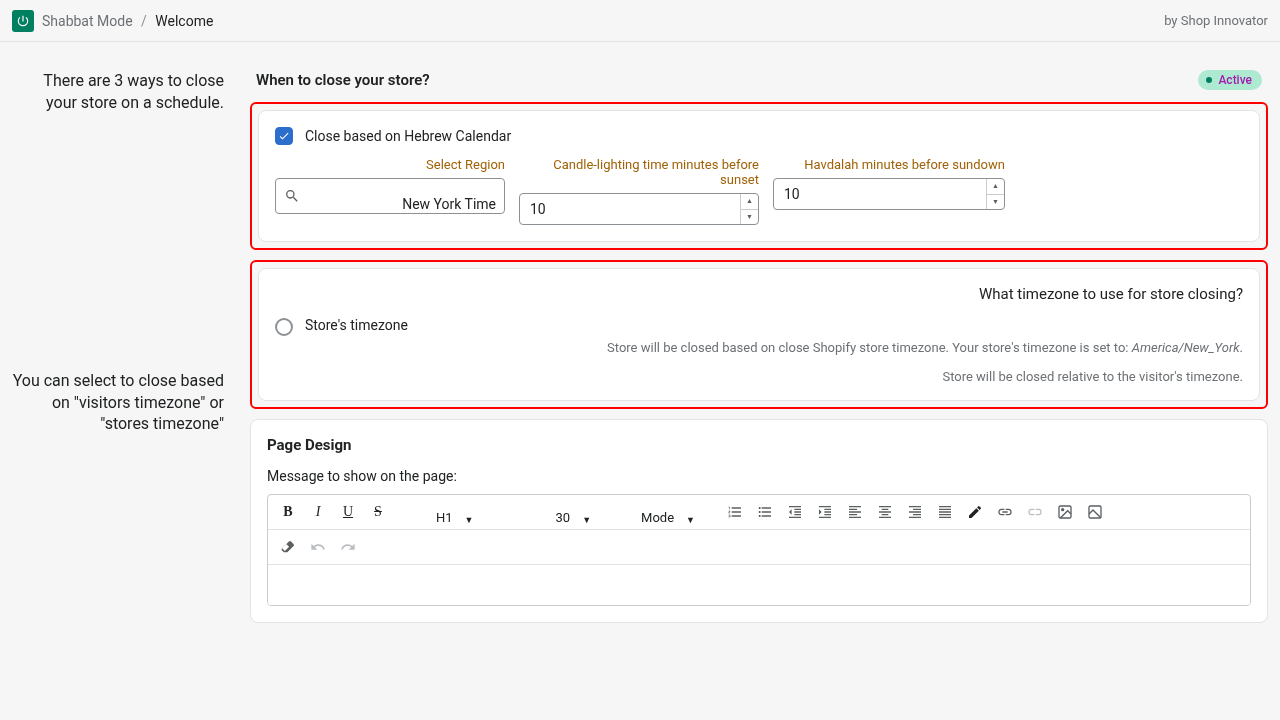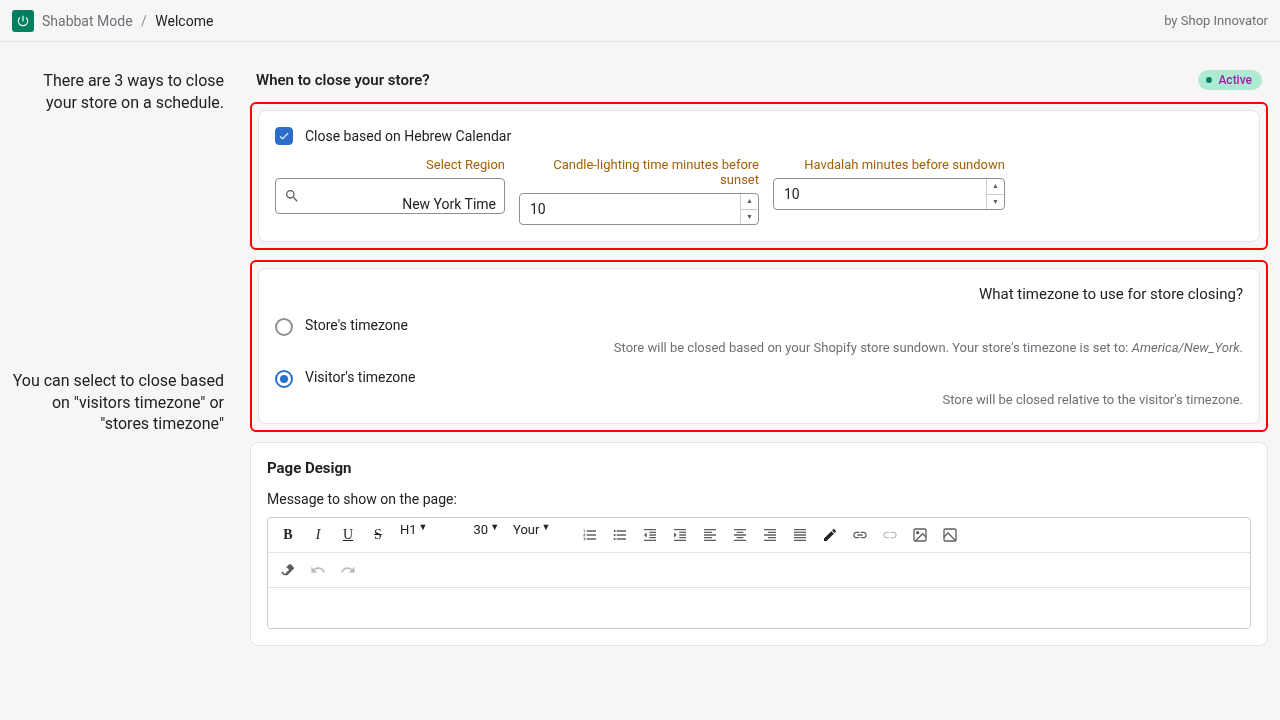--- a/index.html
+++ b/index.html
@@ -117,22 +117,22 @@
 .rte-row {
   display: flex; align-items: center; gap: 2px; padding: 4px 6px;
   border-bottom: 1px solid #e1e3e5; flex-wrap: wrap;
 }
 .rte-row:last-of-type { border-bottom: 1px solid #e1e3e5; }
 .tbtn {
   width: 28px; height: 26px; display: flex; align-items: center; justify-content: center;
   cursor: pointer; font-size: 14px; border-radius: 3px;
 }
 .tsel {
-  height: 26px; display: flex; align-items: flex-start; padding: 0 6px;
-  font-size: 13px; cursor: pointer; gap: 2px;
+  height: 26px; display: flex; align-items: flex-end; padding: 0 6px;
+  font-size: 13px; cursor: pointer; gap: 12px; margin-left: 36px;
 }
 .tsel .arr { font-size: 9px; }
 .rte-body { height: 40px; background: #fff; }
 .bold { font-weight: 700; font-family: Georgia, serif; }
 .ital { font-style: italic; font-family: Georgia, serif; }
 .under { text-decoration: underline; font-family: Georgia, serif; }
 .strike { text-decoration: line-through; font-family: Georgia, serif; }
 svg { display: block; }
 </style>
 </head>
@@ -213,25 +213,21 @@
     </div>
 
     <div class="highlight">
       <div class="card">
         <div class="q">What timezone to use for store closing?</div>
         <div class="radio-row">
           <div class="radio"></div>
           <span class="rlabel">Store's timezone</span>
         </div>
         <div class="rdesc">
-          <span>Store will be closed based on your Shopify store sundown. Your store's timezone is set to: </span><em>America/New_York</em><span>.</span>
-        </div>
-        <div class="radio-row">
-          <div class="radio sel"></div>
-          <span class="rlabel">Visitor's timezone</span>
+          <span>Store will be closed based on close Shopify store timezone. Your store's timezone is set to: </span><em>America/New_York</em><span>.</span>
         </div>
         <div class="rdesc" style="margin-bottom:0">Store will be closed relative to the visitor's timezone.</div>
       </div>
     </div>
 
     <div class="card">
       <div class="pd-title">Page Design</div>
       <div class="pd-sub">Message to show on the page:</div>
       <div class="rte">
         <div class="rte-row">
@@ -242,21 +238,21 @@
           <div class="tsel">
               <span>H1</span>
               <span class="arr">▼</span>
             </div>
           <div style="width:30px"></div>
           <div class="tsel">
               <span>30</span>
               <span class="arr">▼</span>
             </div>
           <div class="tsel">
-              <span>Your</span>
+              <span>Mode</span>
               <span class="arr">▼</span>
             </div>
           <div style="width:16px"></div>
           <div class="tbtn">
               <svg width="16" height="16" viewBox="0 0 24 24" fill="#5c5f62">
                 <path d="M2 17h2v.5H3v1h1v.5H2v1h3v-4H2v1zm1-9h1V4H2v1h1v3zm-1 3h1.8L2 13.1v.9h3v-1H3.2L5 10.9V10H2v1zm5-6v2h14V5H7zm0 14h14v-2H7v2zm0-6h14v-2H7v2z"></path>
               </svg>
             </div>
           <div class="tbtn">
               <svg width="16" height="16" viewBox="0 0 24 24" fill="#5c5f62">

